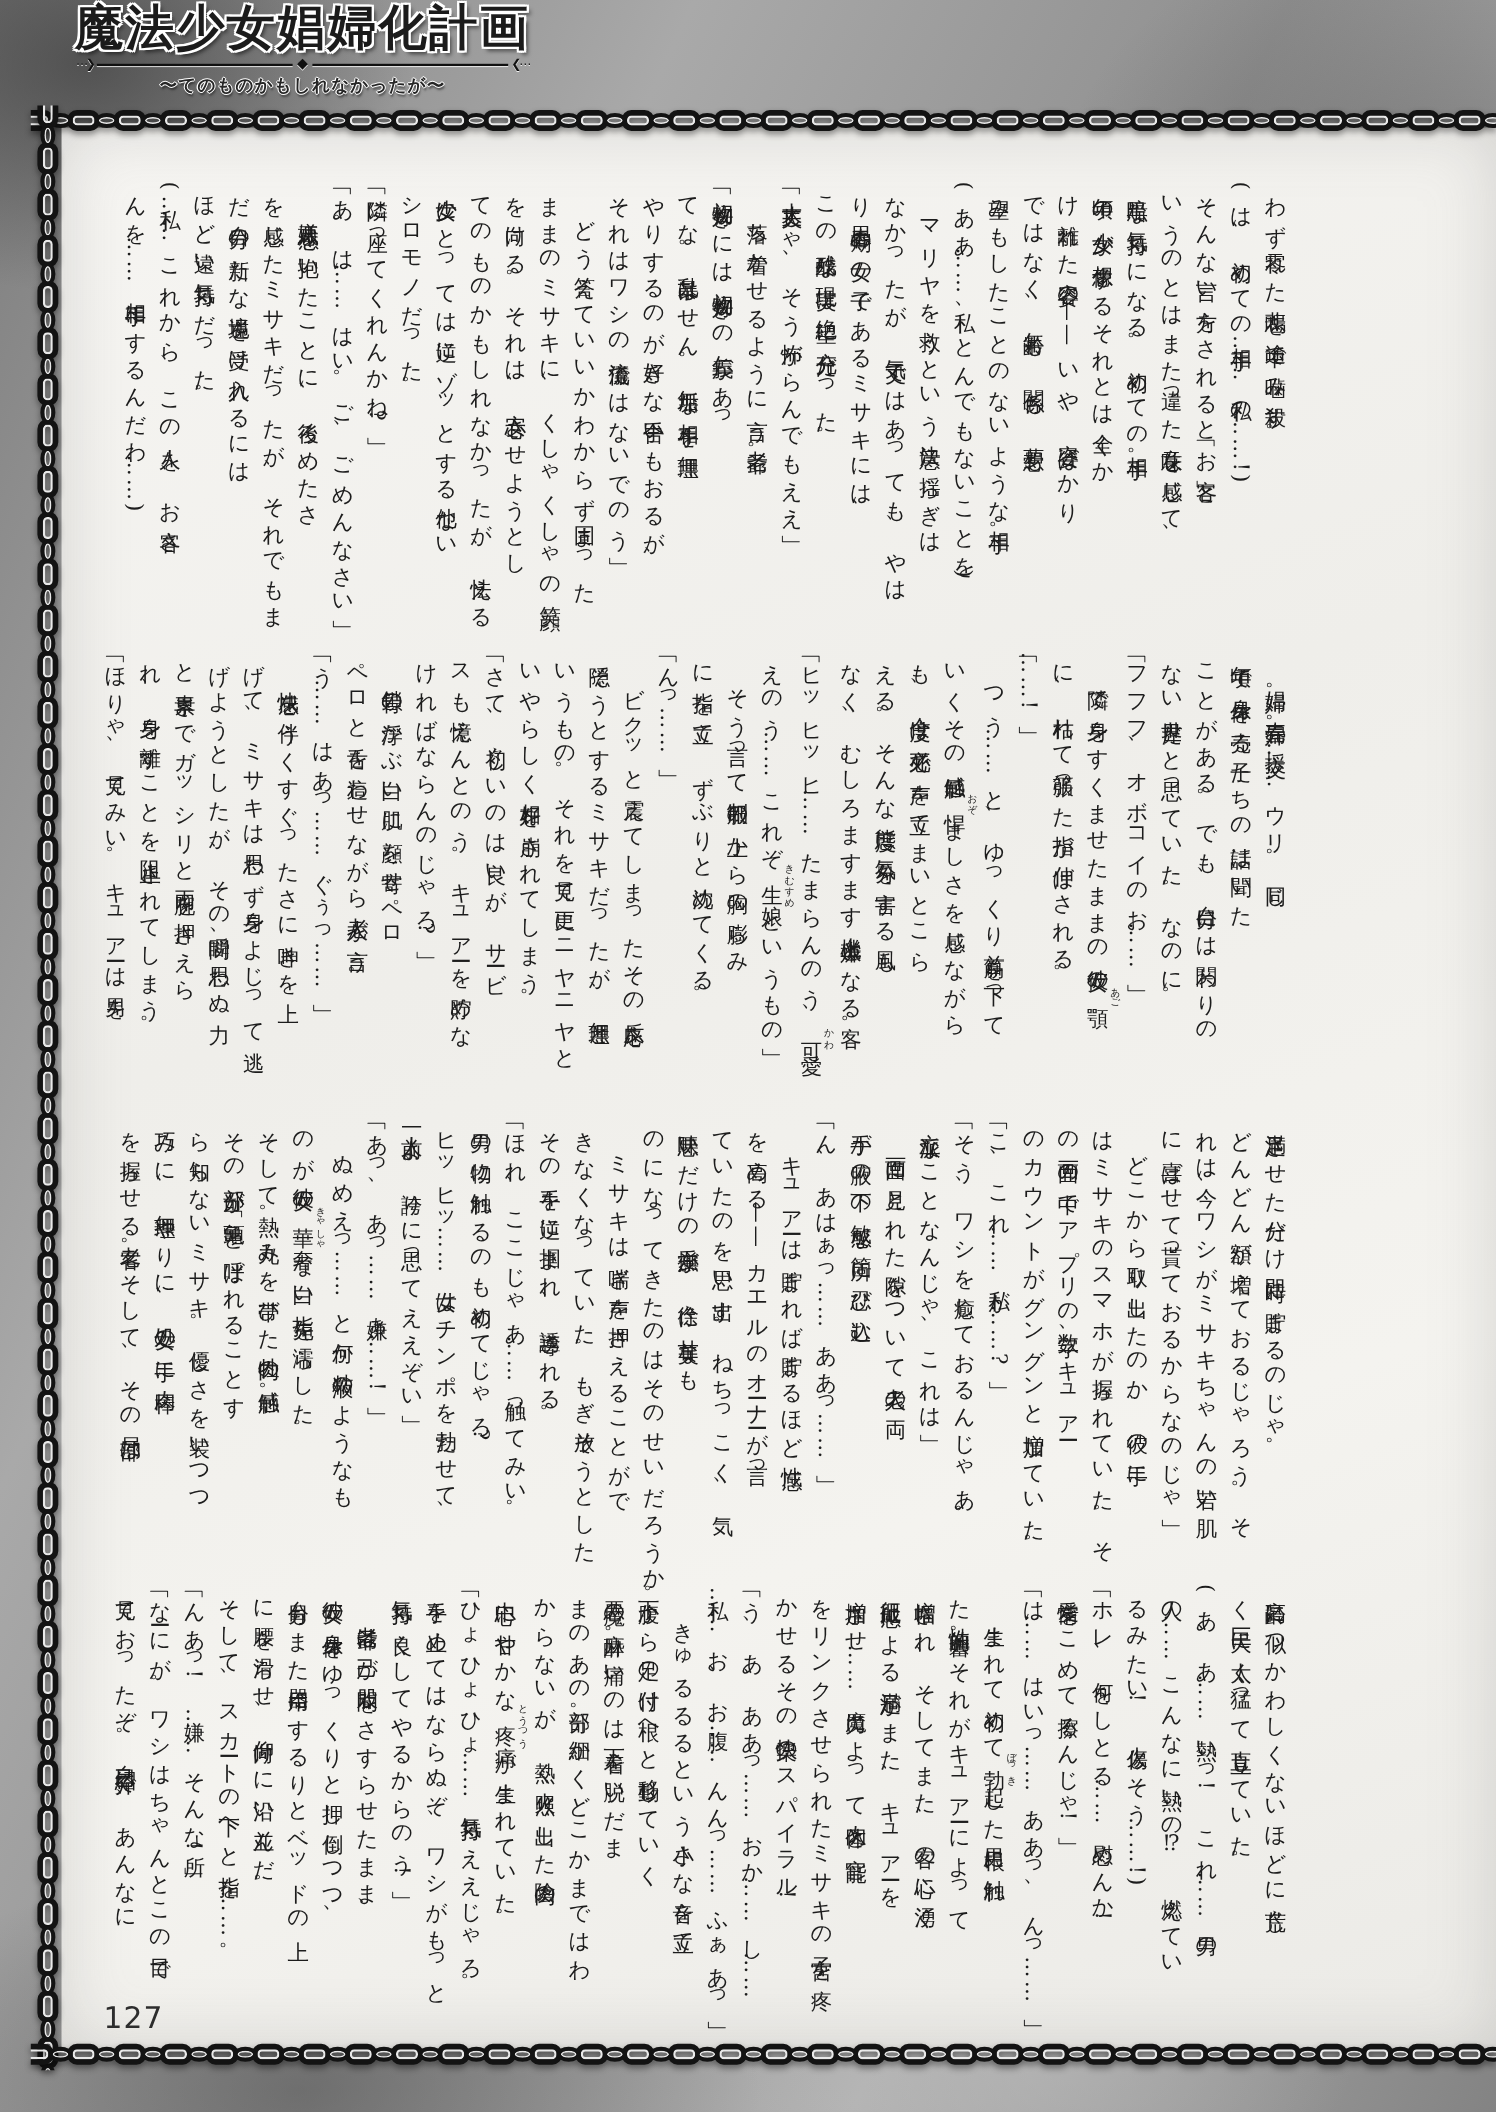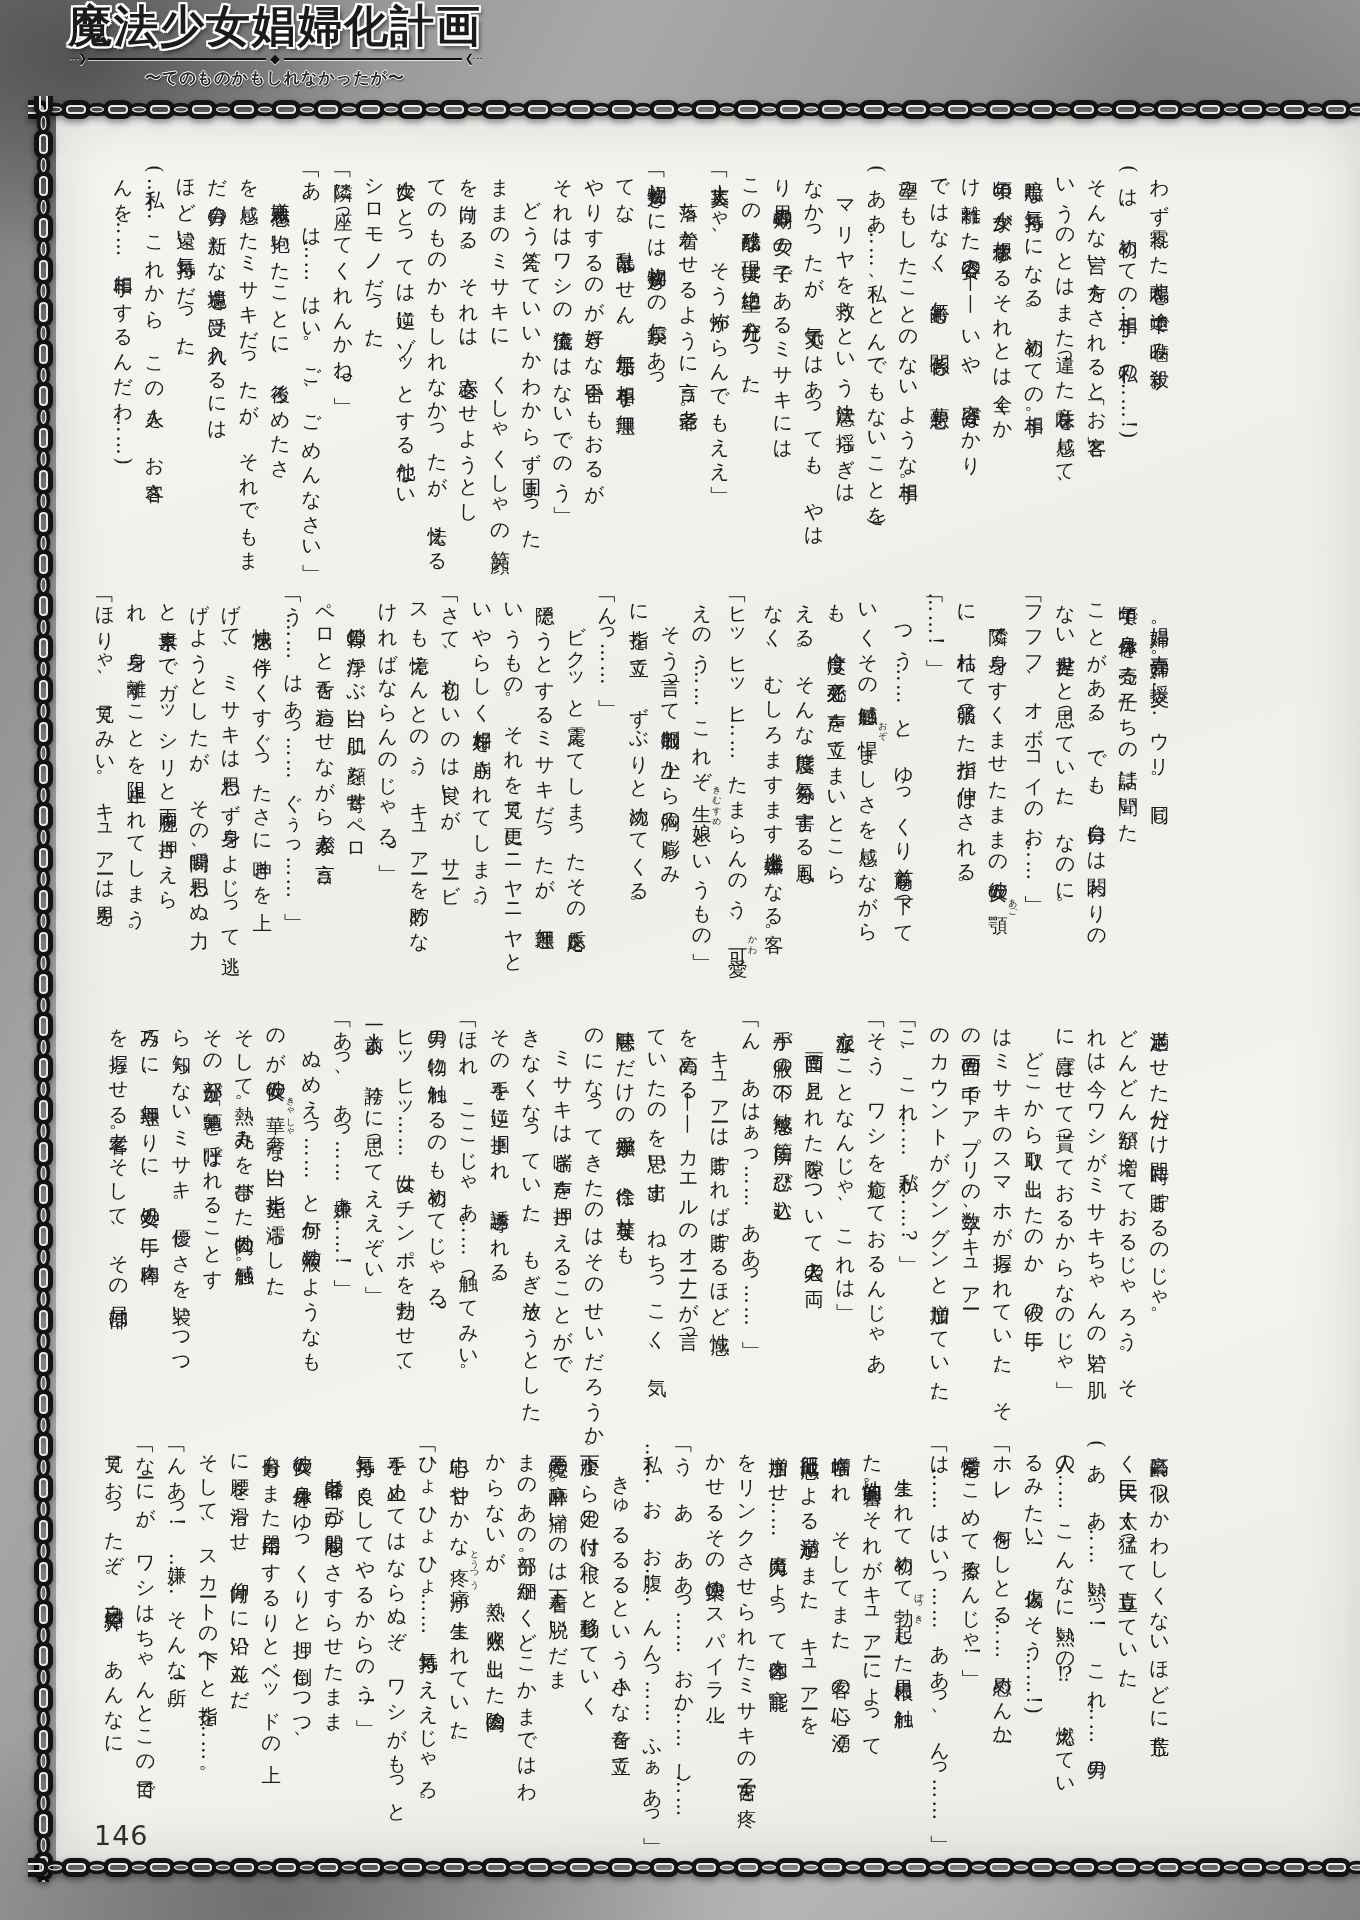--- a/index.html
+++ b/index.html
@@ -284,14 +284,14 @@
       <span class="tip">❮⋯</span>
     </div>
     <div class="sub-title">〜てのものかもしれなかったが〜</div>
   </div>
 
   <div class="band" id="band-0"><p>わず零れた悲鳴を途中で噛み殺す。</p><p>(は、初めての相手……私の……!)</p><p>そんな言い方をされると「お客」と</p><p>いうのとはまた違った意味を感じて、</p><p>暗黒な気持ちになる。初めての相手。</p><p>年頃の少女が想像するそれとは全くか</p><p>け離れた容姿の——いや、容姿ばかり</p><p>ではなく、年齢も、関係も、夢想も、</p><p>望みもしたことのないような相手。</p><p>(ああ……私、とんでもないことを)</p><p>　マリヤを救うという決意に揺らぎは</p><p>なかったが、気丈ではあっても、やは</p><p>り思春期の女の子であるミサキには、</p><p>この残酷な現実は絶望に充分だった。</p><p>「大丈夫じゃ、そう怖がらんでもええ」</p><p>　落ち着かせるように言う老爺。</p><p>「初物好きには初物好きの仁義があっ</p><p>てな。乱暴はせん。無垢な相手を無理</p><p>やりするのが好きな手合いもおるが、</p><p>それはワシの流儀ではないでのう」</p><p>　どう答えていいかわからず固まった</p><p>ままのミサキに、くしゃくしゃの笑顔</p><p>を向ける。それは、安心させようとし</p><p>てのものかもしれなかったが、怯える</p><p>少女にとっては逆にゾッとする他ない</p><p>シロモノだった。</p><p>「隣に座ってくれんかね?」</p><p>「あ。は……はい。ご、ごめんなさい」</p><p>　嫌悪感を抱いたことに、後ろめたさ</p><p>を感じたミサキだったが、それでもま</p><p>だ自分の新たな境遇を受け入れるには</p><p>ほど遠い気持ちだった。</p><p>(私……これから、この人を、お客さ</p><p>んを……相手にするんだわ……)</p></div>
   <div class="band" id="band-1"><p>　娼婦。売春婦。援交……ウリ。同じ</p><p>年頃で身体を売る子たちの話は聞いた</p><p>ことがある。でも、自分には関わりの</p><p>ない世界だと思っていた。なのに。</p><p>「フフフ、オボコイのお……」</p><p>　隣で身をすくませたままの彼女の<ruby>顎<rt>あご</rt></ruby></p><p>に、枯れて筋張った指が伸ばされる。</p><p>「……!」</p><p>　つう……と、ゆっくり首筋を下って</p><p>いくその感触に<ruby>悍<rt>おぞ</rt></ruby>ましさを感じながら</p><p>も、今度は必死で声を立てまいとこら</p><p>える。そんな態度に気分を害する風も</p><p>なく、むしろますます上機嫌となる客。</p><p>「ヒッヒッヒ……たまらんのう、<ruby>可愛<rt>かわ</rt></ruby></p><p>えのう……これぞ<ruby>生娘<rt>きむすめ</rt></ruby>というもの」</p><p>　そう言って制服の上から胸の膨らみ</p><p>に指を立て、ずぶりと沈めてくる。</p><p>「んっ……」</p><p>　ビクッと震えてしまったその反応を</p><p>隠そうとするミサキだったが、無理と</p><p>いうもの。それを見て更にニヤニヤと</p><p>いやらしく相好を崩されてしまう。</p><p>「さて、初々しいのは良いが、サービ</p><p>スも憶えんとのう。キュアーを貯めな</p><p>ければならんのじゃろ?」</p><p>　鎖骨の浮かぶ白い肌に顔を寄せペロ</p><p>ペロと舌を這わせながら老人が言う。</p><p>「う……はあっ……ぐぅっ……」</p><p>　快感を伴うくすぐったさに呻きを上</p><p>げて、ミサキは思わず身をよじって逃</p><p>げようとしたが、その瞬間、思わぬ力</p><p>と素早さでガッシリと両腕を押さえら</p><p>れ、身を離すことを阻止されてしまう。</p><p>「ほりゃ、見てみい。キュアーは男を</p></div>
   <div class="band" id="band-2"><p>満足させた分だけ即時に貯まるのじゃ。</p><p>どんどん額が増えておるじゃろう。そ</p><p>れは今、ワシがミサキちゃんの若い肌</p><p>に喜ばせて貰っておるからなのじゃ」</p><p>　どこから取り出したのか、彼の手に</p><p>はミサキのスマホが握られていた。そ</p><p>の画面の中でアプリの数字、キュアー</p><p>のカウントがグングンと増加していた。</p><p>「こ、これ……私が……?」</p><p>「そう、ワシを癒しておるんじゃあ。</p><p>立派なことなんじゃ、これは」</p><p>　画面に見とれた隙をついて老人の両</p><p>手が腋の下の敏感な箇所に忍び込む。</p><p>「ん、あはぁっ……ああっ……」</p><p>　キュアーは貯まれば貯まるほど性感</p><p>を高める——カエルのオーナーが言っ</p><p>ていたのを思い出す。ねちっこく、気</p><p>味悪いだけの愛撫が、徐々に甘美なも</p><p>のになってきたのはそのせいだろうか。</p><p>　ミサキは喘ぎ声を押さえることがで</p><p>きなくなっていた。もぎ放そうとした</p><p>その手を逆に掴まれ、誘導される。</p><p>「ほれ、ここじゃあ……触ってみい。</p><p>男の物に触れるのも初めてじゃろ?</p><p>ヒッヒッ……女はチンポを勃たせて、</p><p>一人前よ。誇りに思ってええぞい」</p><p>「あっ、あっ……嫌ぁ……!」</p><p>　ぬめえっ……と何か粘液のようなも</p><p>のが彼女の<ruby>華奢<rt>きゃしゃ</rt></ruby>な白い指先を濡らした。</p><p>そして熱。丸みを帯びた牡肉の感触。</p><p>その部分が「亀頭」と呼ばれることす</p><p>ら知らないミサキ。優しさを装いつつ</p><p>巧みに、無理やりに、処女の手に肉棒</p><p>を握らせる老客。そして、その局部は</p></div>
   <div class="band" id="band-3"><p>高齢に似つかわしくないほどに荒々し</p><p>く巨大に太く猛って直立していた。</p><p>(あ、あ……熱いっ!　これ……男の</p><p>人の……こんなに熱いの⁉　燃えてい</p><p>るみたい!　火傷しそう……!)</p><p>「ホレ、何をしとる……慰めんか!</p><p>愛情をこめて擦るんじゃ!」</p><p>「は……はいっ……ああっ、んっ……」</p><p>　生まれて初めて<ruby>勃起<rt>ぼっき</rt></ruby>した男根に触れ</p><p>た性的興奮。それがキュアーによって</p><p>増幅され、そしてまた、客の心に湧く</p><p>征服感による満足がまた、キュアーを</p><p>増加させ……魔力によって肉体と官能</p><p>をリンクさせられたミサキの子宮を疼</p><p>かせるその快楽のスパイラル!</p><p>「う、あ、ああっ……おか……し……</p><p>私……お、お腹……んんっ……ふぁあっ」</p><p>　きゅるるるという小さな音を立て、</p><p>下腹から足の付け根へと移動していく</p><p>悪魔の麻酔。痛いのは下着を脱いだま</p><p>まのあの部分。細かくどこかまではわ</p><p>からないが、熱く火照り出した陰肉の</p><p>中心に甘やかな<ruby>疼痛<rt>とうつう</rt></ruby>が生まれていた。</p><p>「ひょひょひょ……気持ちええじゃろ。</p><p>手を止めてはならぬぞ、ワシがもっと</p><p>気持ち良くしてやるからのう!」</p><p>　老爺は己が股間をさすらせたまま、</p><p>彼女の身体をゆっくりと押し倒しつつ、</p><p>自分もまた器用にするりとベッドの上</p><p>に腰を滑らせ、仰向けに沿い並んだ。</p><p>そして、スカートの下へと指を……。</p><p>「んあっ!　嫌……そんな所!」</p><p>「なーにが。ワシはちゃんとこの目で</p><p>見ておったぞ。自己紹介で、あんなに</p></div>
 
-  <div class="page-number">146</div>
+  <div class="page-number">127</div>
 </div>
 
 </body></html>

